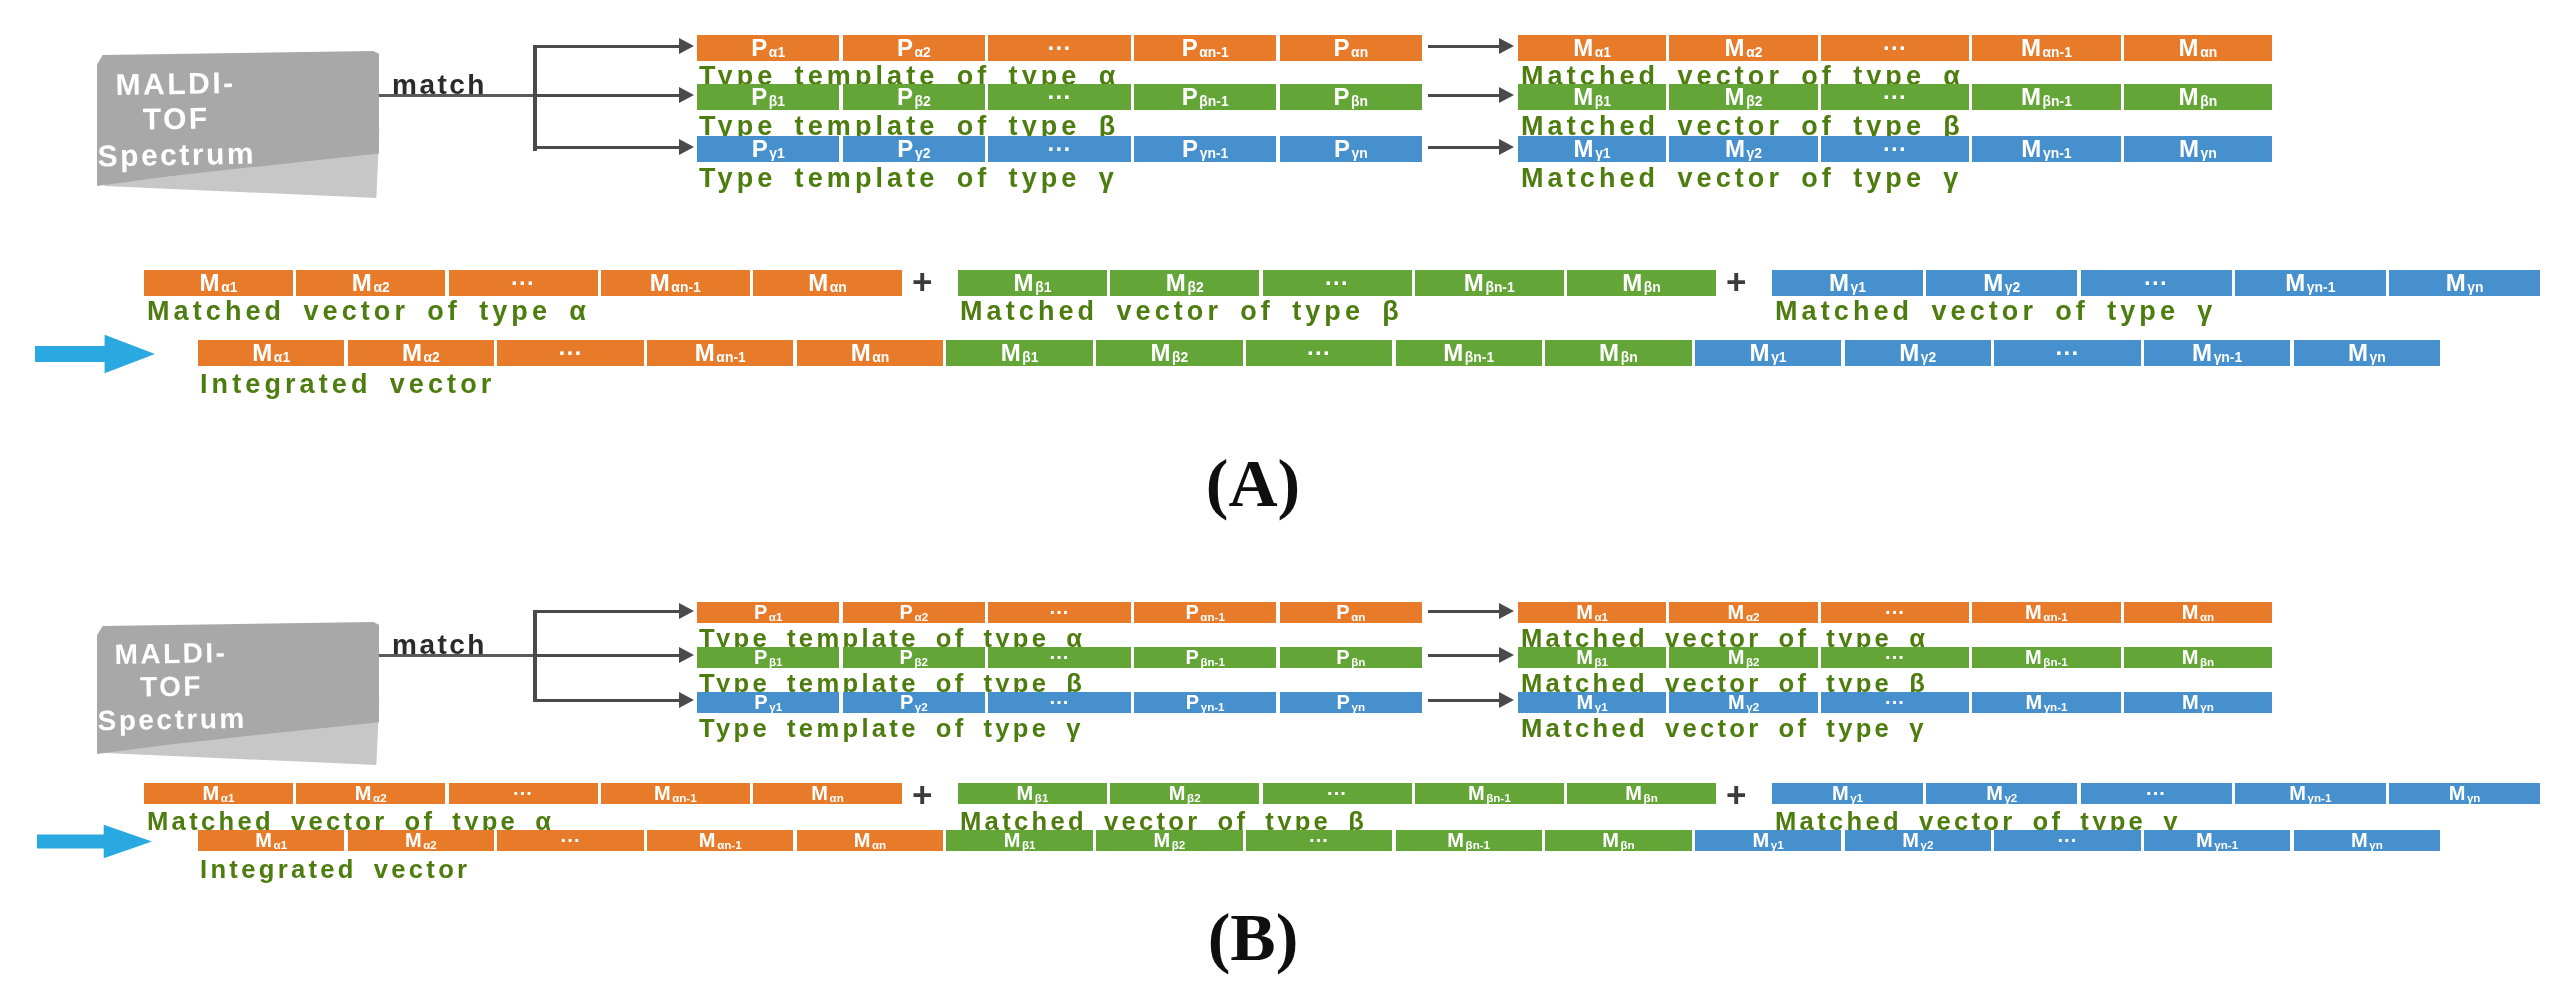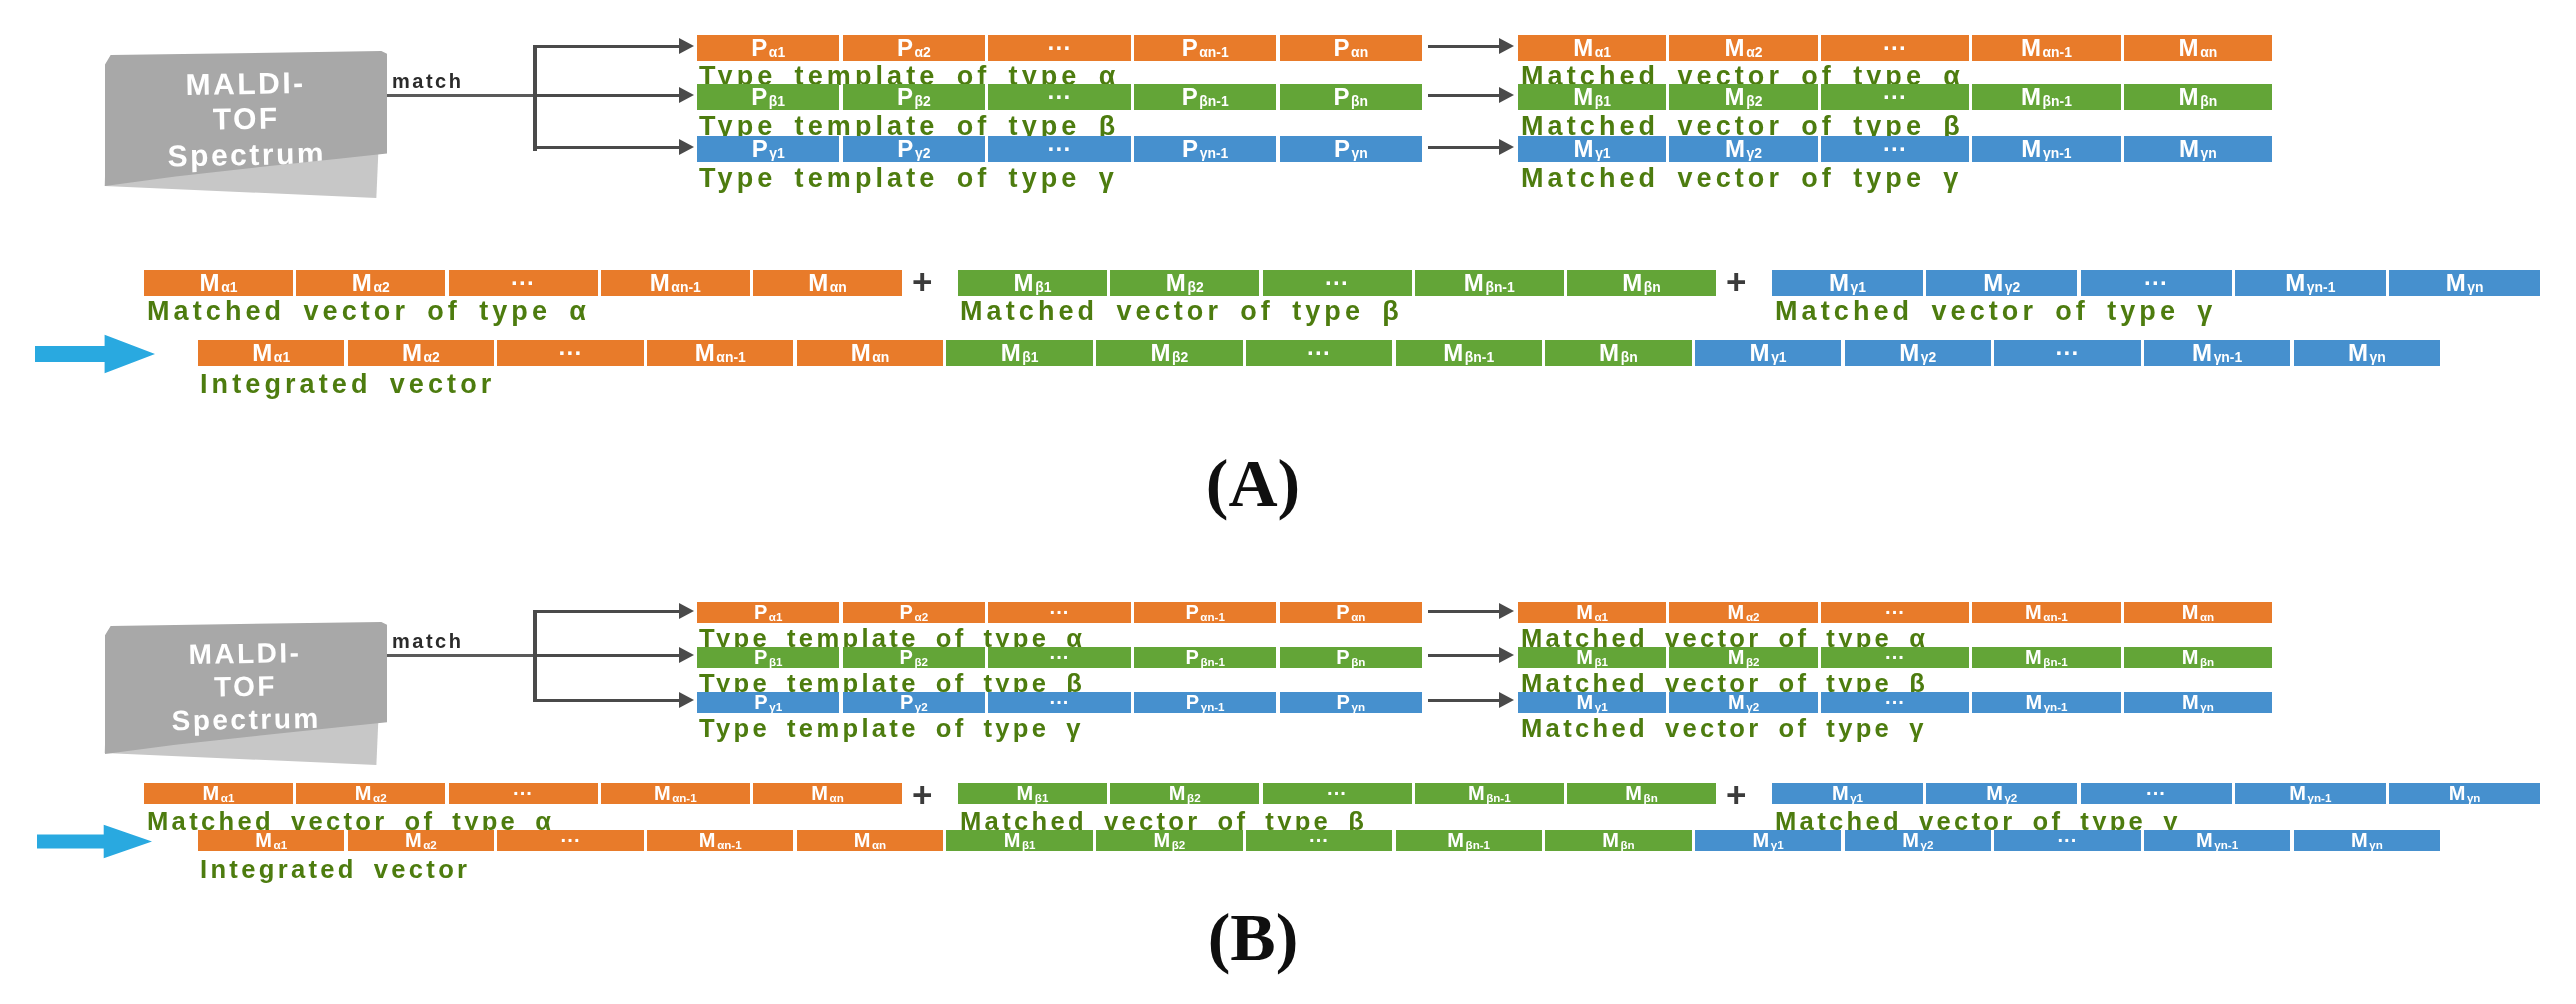--- a/index.html
+++ b/index.html
@@ -16,42 +16,42 @@
   .blue   .cell{background:var(--blue);}
   .size-a .cell{font-size:24px;}
   .size-b .cell{font-size:20px;}
   .segwrap{position:absolute;display:flex;gap:3.3px;}
   .seg{flex:1;display:flex;gap:3.3px;}
 
   
   .rowlabel{position:absolute;font-weight:bold;color:#4d7c0f;font-size:27px;
             letter-spacing:4.1px;word-spacing:6.6px;line-height:1;white-space:nowrap;}
   .rowlabel.small{font-size:25.6px;letter-spacing:3.3px;}
-  .match{position:absolute;font-weight:bold;color:#2b2b2b;font-size:20px;letter-spacing:2.5px;line-height:1;}
+  .match{position:absolute;font-weight:bold;color:#2b2b2b;font-size:28px;letter-spacing:2.5px;line-height:1;}
   .plus{position:absolute;font-weight:bold;color:#3b3b3b;font-size:35px;line-height:1;}
   .tag{position:absolute;width:198px;text-align:center;
        font-family:"Liberation Serif","DejaVu Serif",serif;font-weight:bold;
        font-size:68px;color:#0f0f0f;line-height:1;}
 
   
   .hline{position:absolute;height:3.3px;background:#5a5a5a;}
   .vline{position:absolute;width:4.1px;background:#4a4a4a;}
   .harrow{position:absolute;height:3.3px;background:#4a4a4a;}
   .harrow::after{content:"";position:absolute;right:-13px;top:-6.6px;
     border-left:15px solid #4a4a4a;border-top:8.2px solid transparent;border-bottom:8.2px solid transparent;}
 
   
   .cyanarrow{position:absolute;background:var(--cyan);
     clip-path:polygon(0 30%,58% 30%,58% 2%,100% 50%,58% 98%,58% 70%,0 70%);}
 
   
   .specshadow{position:absolute;background:#c7c7c7;transform:rotate(2.5deg);z-index:0;}
   .specbox{position:absolute;background:var(--box);z-index:1;
     clip-path:polygon(0% 10%,2% 3%,98% 0%,100% 2%,100% 76%,82% 80%,55% 86%,25% 93%,0% 100%);
-    display:flex;align-items:flex-start;justify-content:center;margin-left:8px;}
+    display:flex;align-items:flex-start;}
   .spectext{margin-top:15px;text-align:center;color:#fff;font-weight:bold;font-size:30px;
     letter-spacing:2.5px;line-height:1.18;transform:rotate(-1deg);}
 </style>
 </head>
 <body>
 
 <div id="canvas">
 
   <div>
     <div class="specshadow" style="left:106px;top:122px;width:272px;height:70px;"></div>

